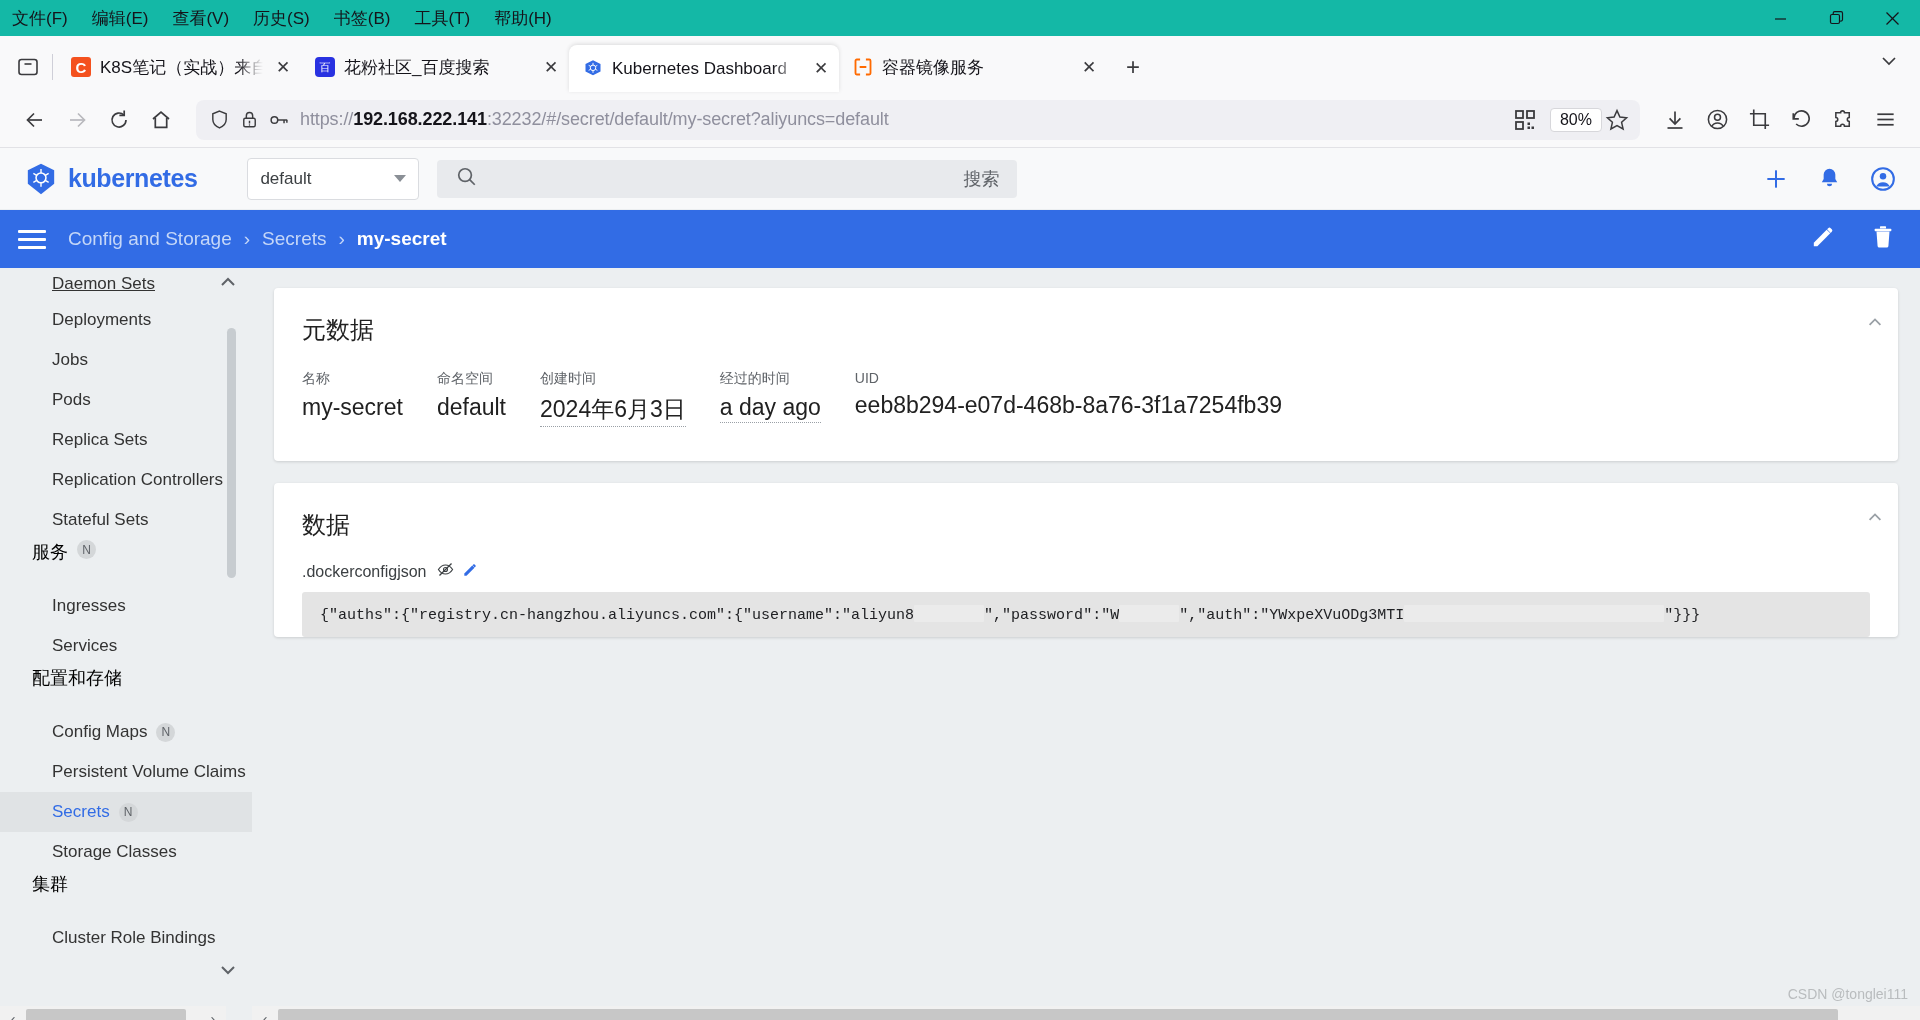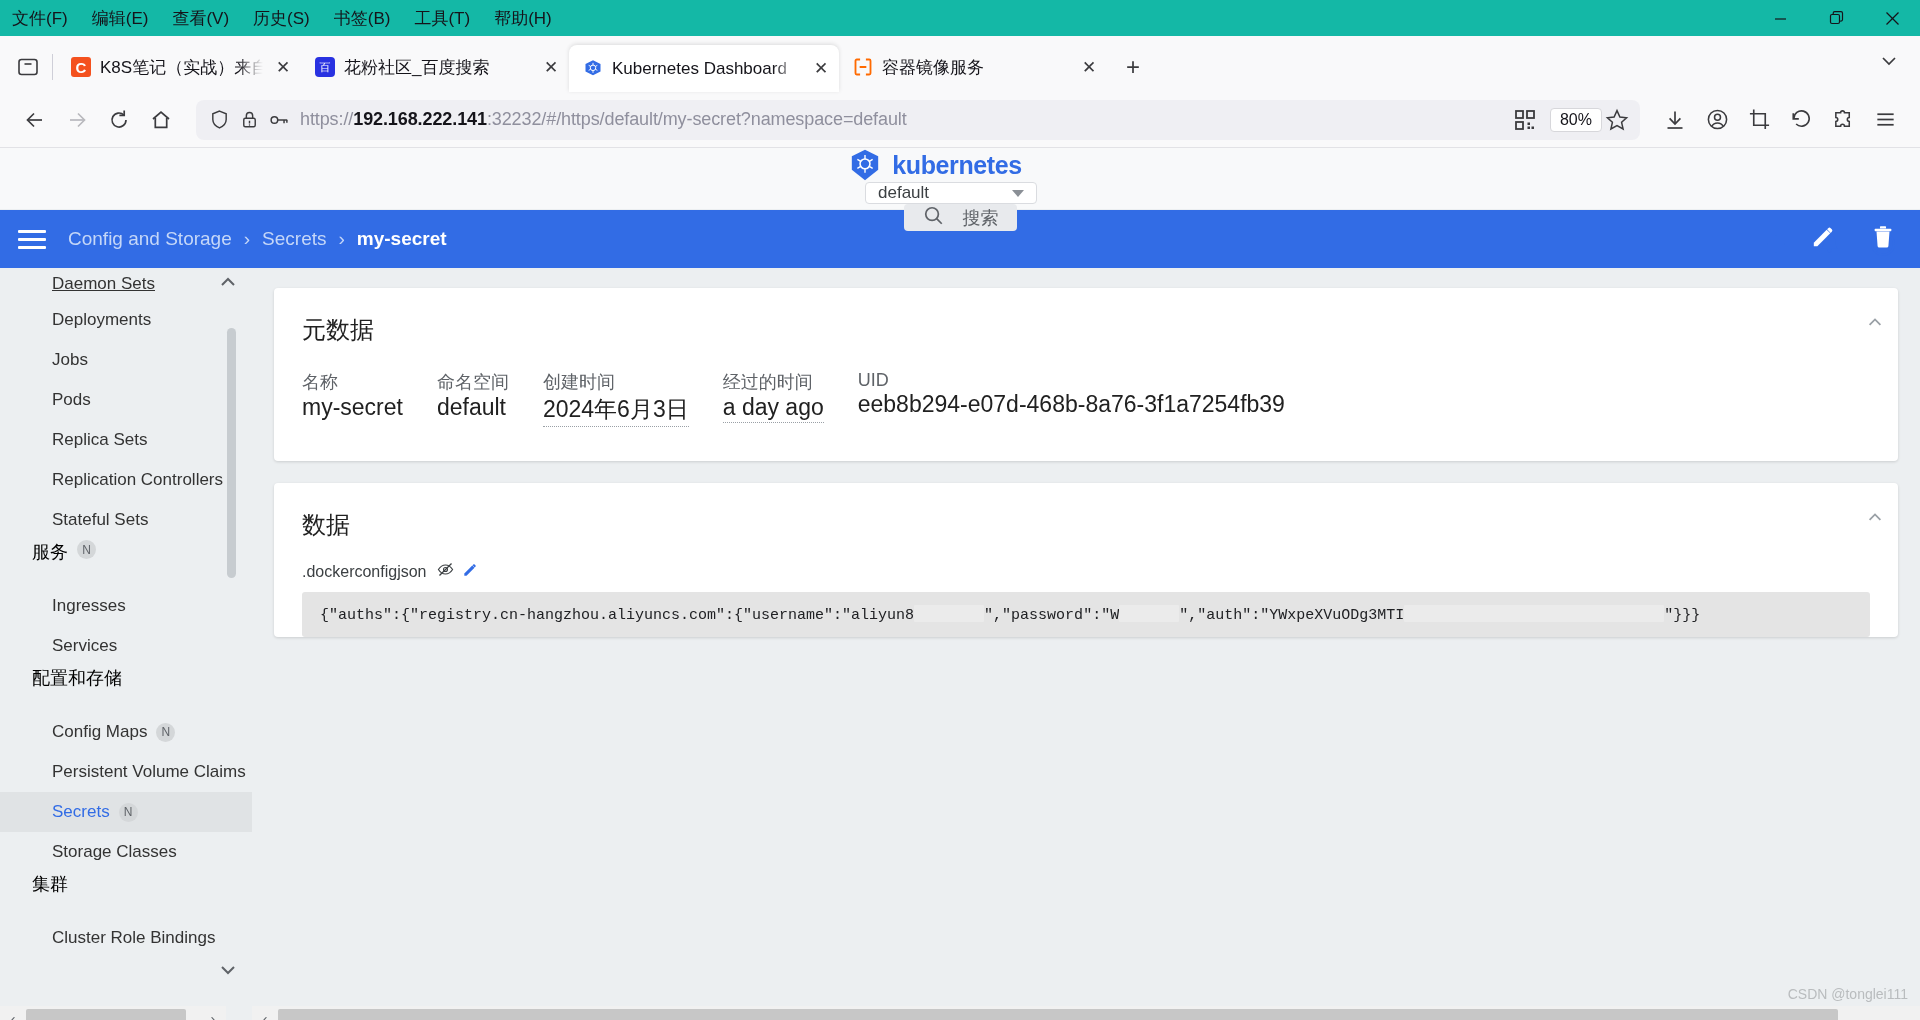--- a/index.html
+++ b/index.html
@@ -133,21 +133,20 @@
     padding: 2px 9px; margin-left: 10px; flex: 0 0 auto;
   }
   .urlbar-right { display: flex; align-items: center; flex: 0 0 auto; }
 
   
   .k8s-topbar {
     height: 62px; background: #f8f9fa;
     display: flex; align-items: center;
     padding: 0 24px;
     border-bottom: 1px solid #eceff1;
-    flex-direction: column;
   }
   .k8s-logo { display: flex; align-items: center; margin-right: 50px; }
   .k8s-logo-mark { width: 34px; height: 34px; margin-right: 10px; }
   .k8s-logo-text {
     font-size: 25px; color: #326ce5; font-weight: bold; letter-spacing: -.4px;
   }
   .ns-select {
     width: 172px; height: 42px;
     border: 1px solid #dadce0; border-radius: 4px;
     background: #fff;
@@ -235,21 +234,21 @@
   .card-title {
     font-size: 24px; color: #212121;
     padding: 26px 28px 0 28px;
   }
   .card-collapse {
     position: absolute; right: 14px; top: 26px;
     color: #9aa0a6; font-size: 13px;
   }
   .meta-row { display: flex; padding: 24px 28px 34px 28px; }
   .meta-cell { margin-right: 34px; }
-  .meta-label { font-size: 18px; color: #5f6368; }
+  .meta-label { font-size: 14px; color: #5f6368; margin-bottom: 6px; }
   .meta-value { font-size: 23px; color: #212121; white-space: nowrap; }
   .meta-value.dotted {
     border-bottom: 1px dotted #9aa0a6; display: inline-block; padding-bottom: 1px;
   }
 
   .data-key-row {
     display: flex; align-items: center;
     padding: 20px 28px 0 28px;
     font-size: 16px; color: #3c4043;
   }
@@ -432,21 +431,21 @@
       </svg>
     </span>
     <span class="url-icon">
       <svg width="22" height="22" viewBox="0 0 24 24">
         <circle cx="7" cy="12" r="3.6" fill="none" stroke="currentColor" stroke-width="1.6"></circle>
         <line x1="10.6" y1="12" x2="21" y2="12" stroke="currentColor" stroke-width="1.6"></line>
         <line x1="17.5" y1="12" x2="17.5" y2="15.5" stroke="currentColor" stroke-width="1.6"></line>
         <line x1="20.6" y1="12" x2="20.6" y2="15" stroke="currentColor" stroke-width="1.6"></line>
       </svg>
     </span>
-    <span class="url-text"><span class="scheme">https://</span><span class="host">192.168.222.141</span><span>:32232/#/https/default/my-secret?namespace=default</span></span>
+    <span class="url-text"><span class="scheme">https://</span><span class="host">192.168.222.141</span><span>:32232/#/secret/default/my-secret?aliyuncs=default</span></span>
     <span class="url-icon">
       <svg width="22" height="22" viewBox="0 0 22 22">
         <rect x="2" y="2" width="7" height="7" fill="none" stroke="#3b3b3e" stroke-width="1.8"></rect>
         <rect x="13" y="2" width="7" height="7" fill="none" stroke="#3b3b3e" stroke-width="1.8"></rect>
         <rect x="2" y="13" width="7" height="7" fill="none" stroke="#3b3b3e" stroke-width="1.8"></rect>
         <rect x="13.5" y="13.5" width="2.5" height="2.5" fill="#3b3b3e"></rect>
         <rect x="17.5" y="17.5" width="2.5" height="2.5" fill="#3b3b3e"></rect>
         <rect x="13.5" y="17.5" width="2.5" height="2.5" fill="#3b3b3e"></rect>
       </svg>
     </span>

